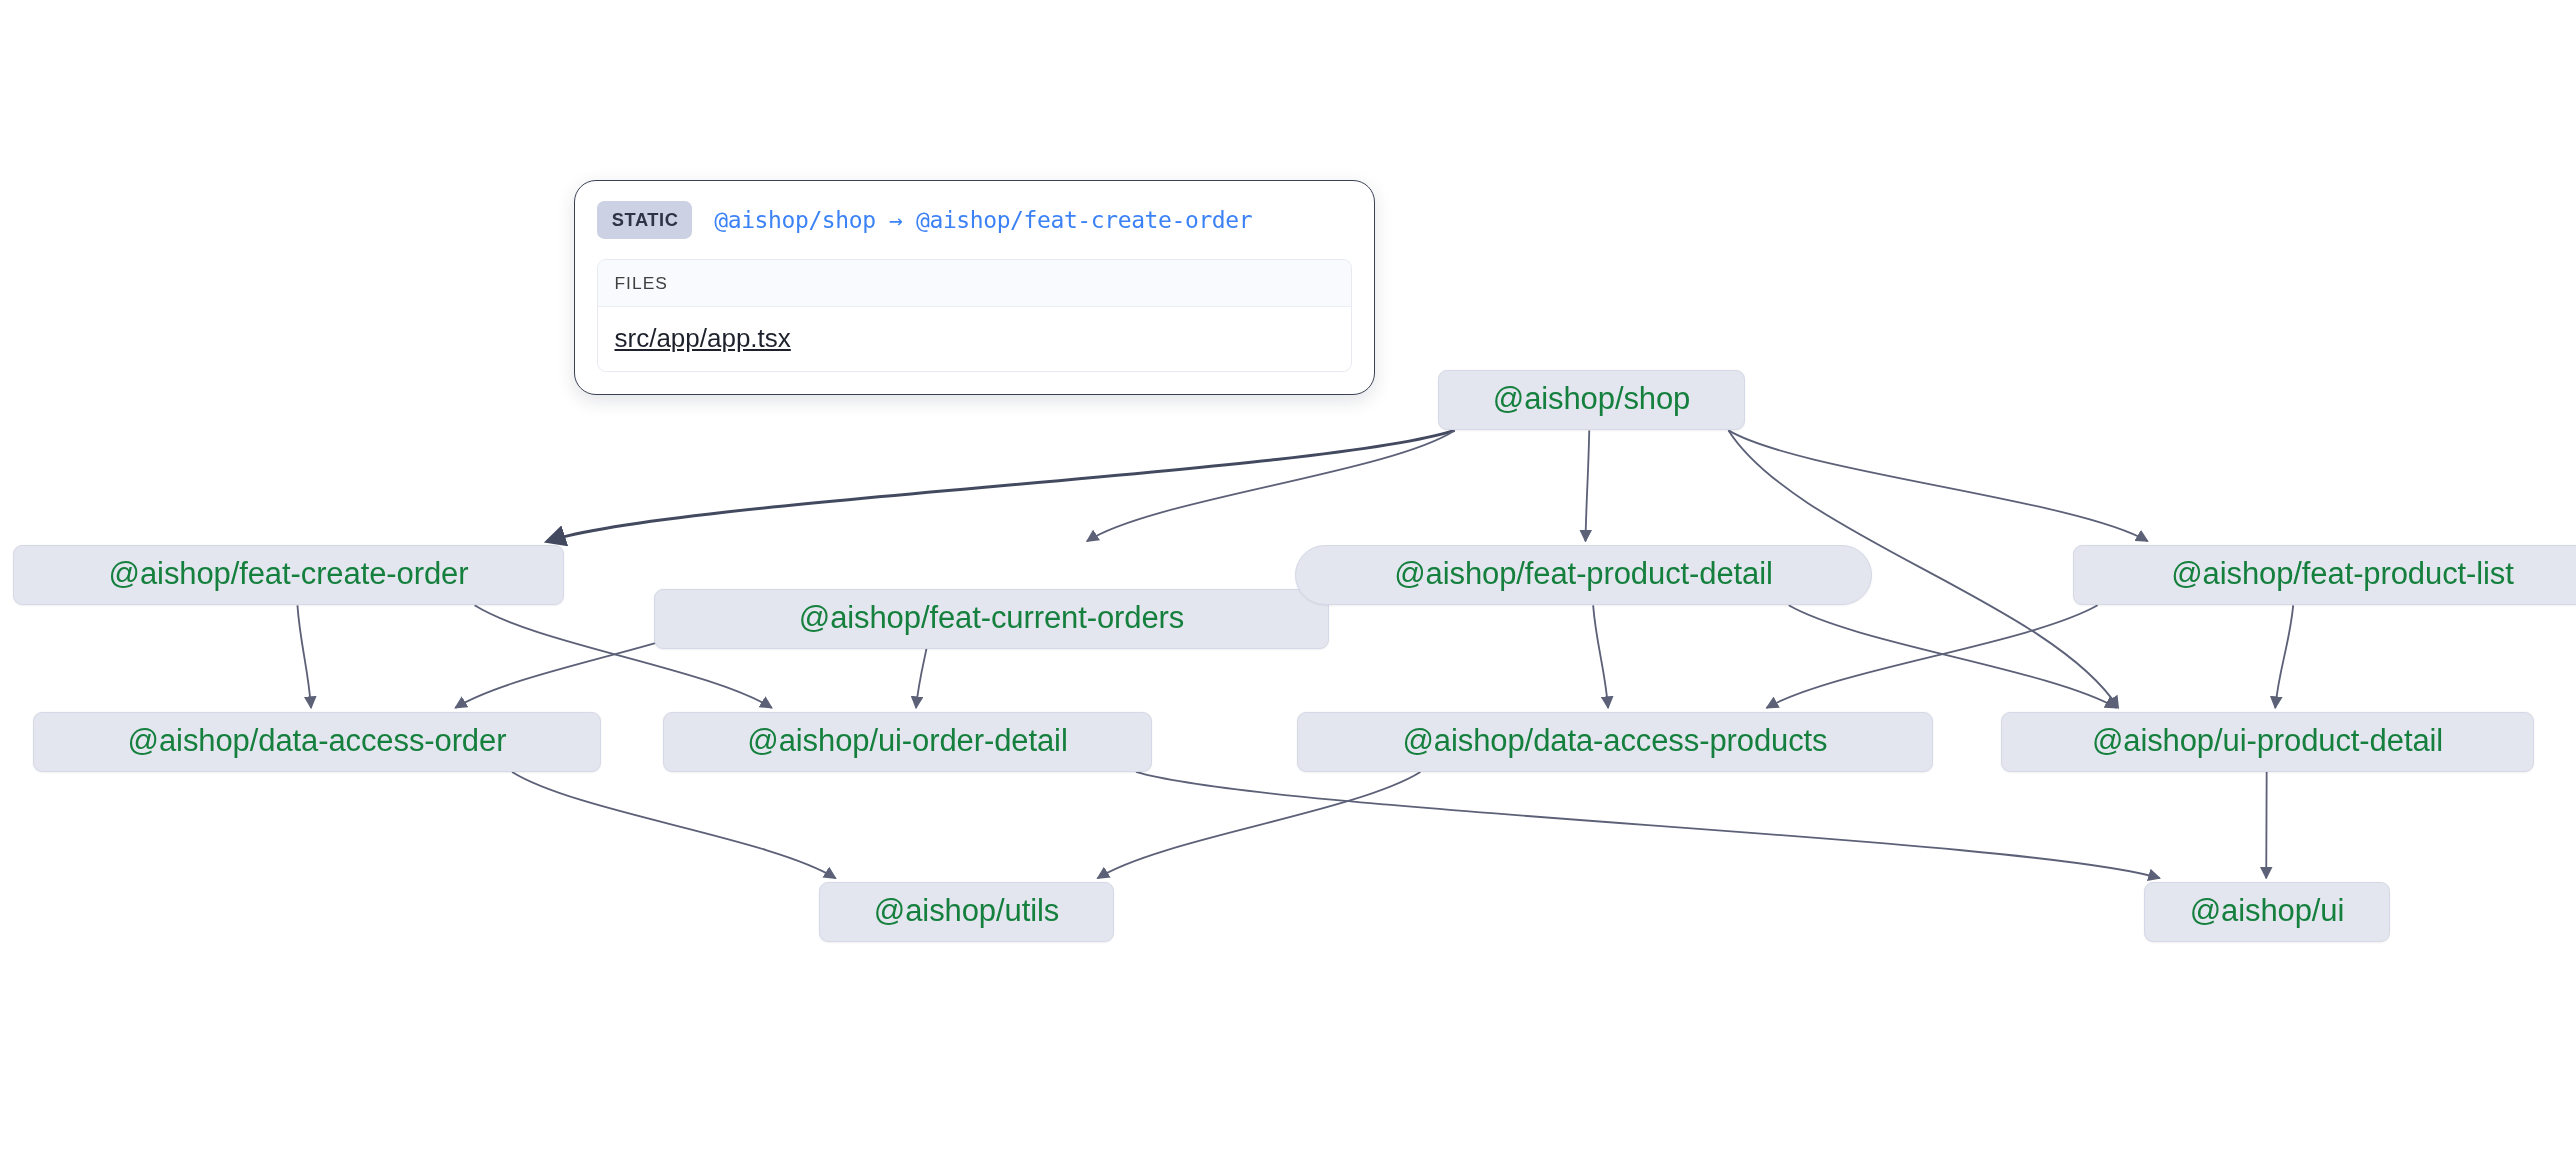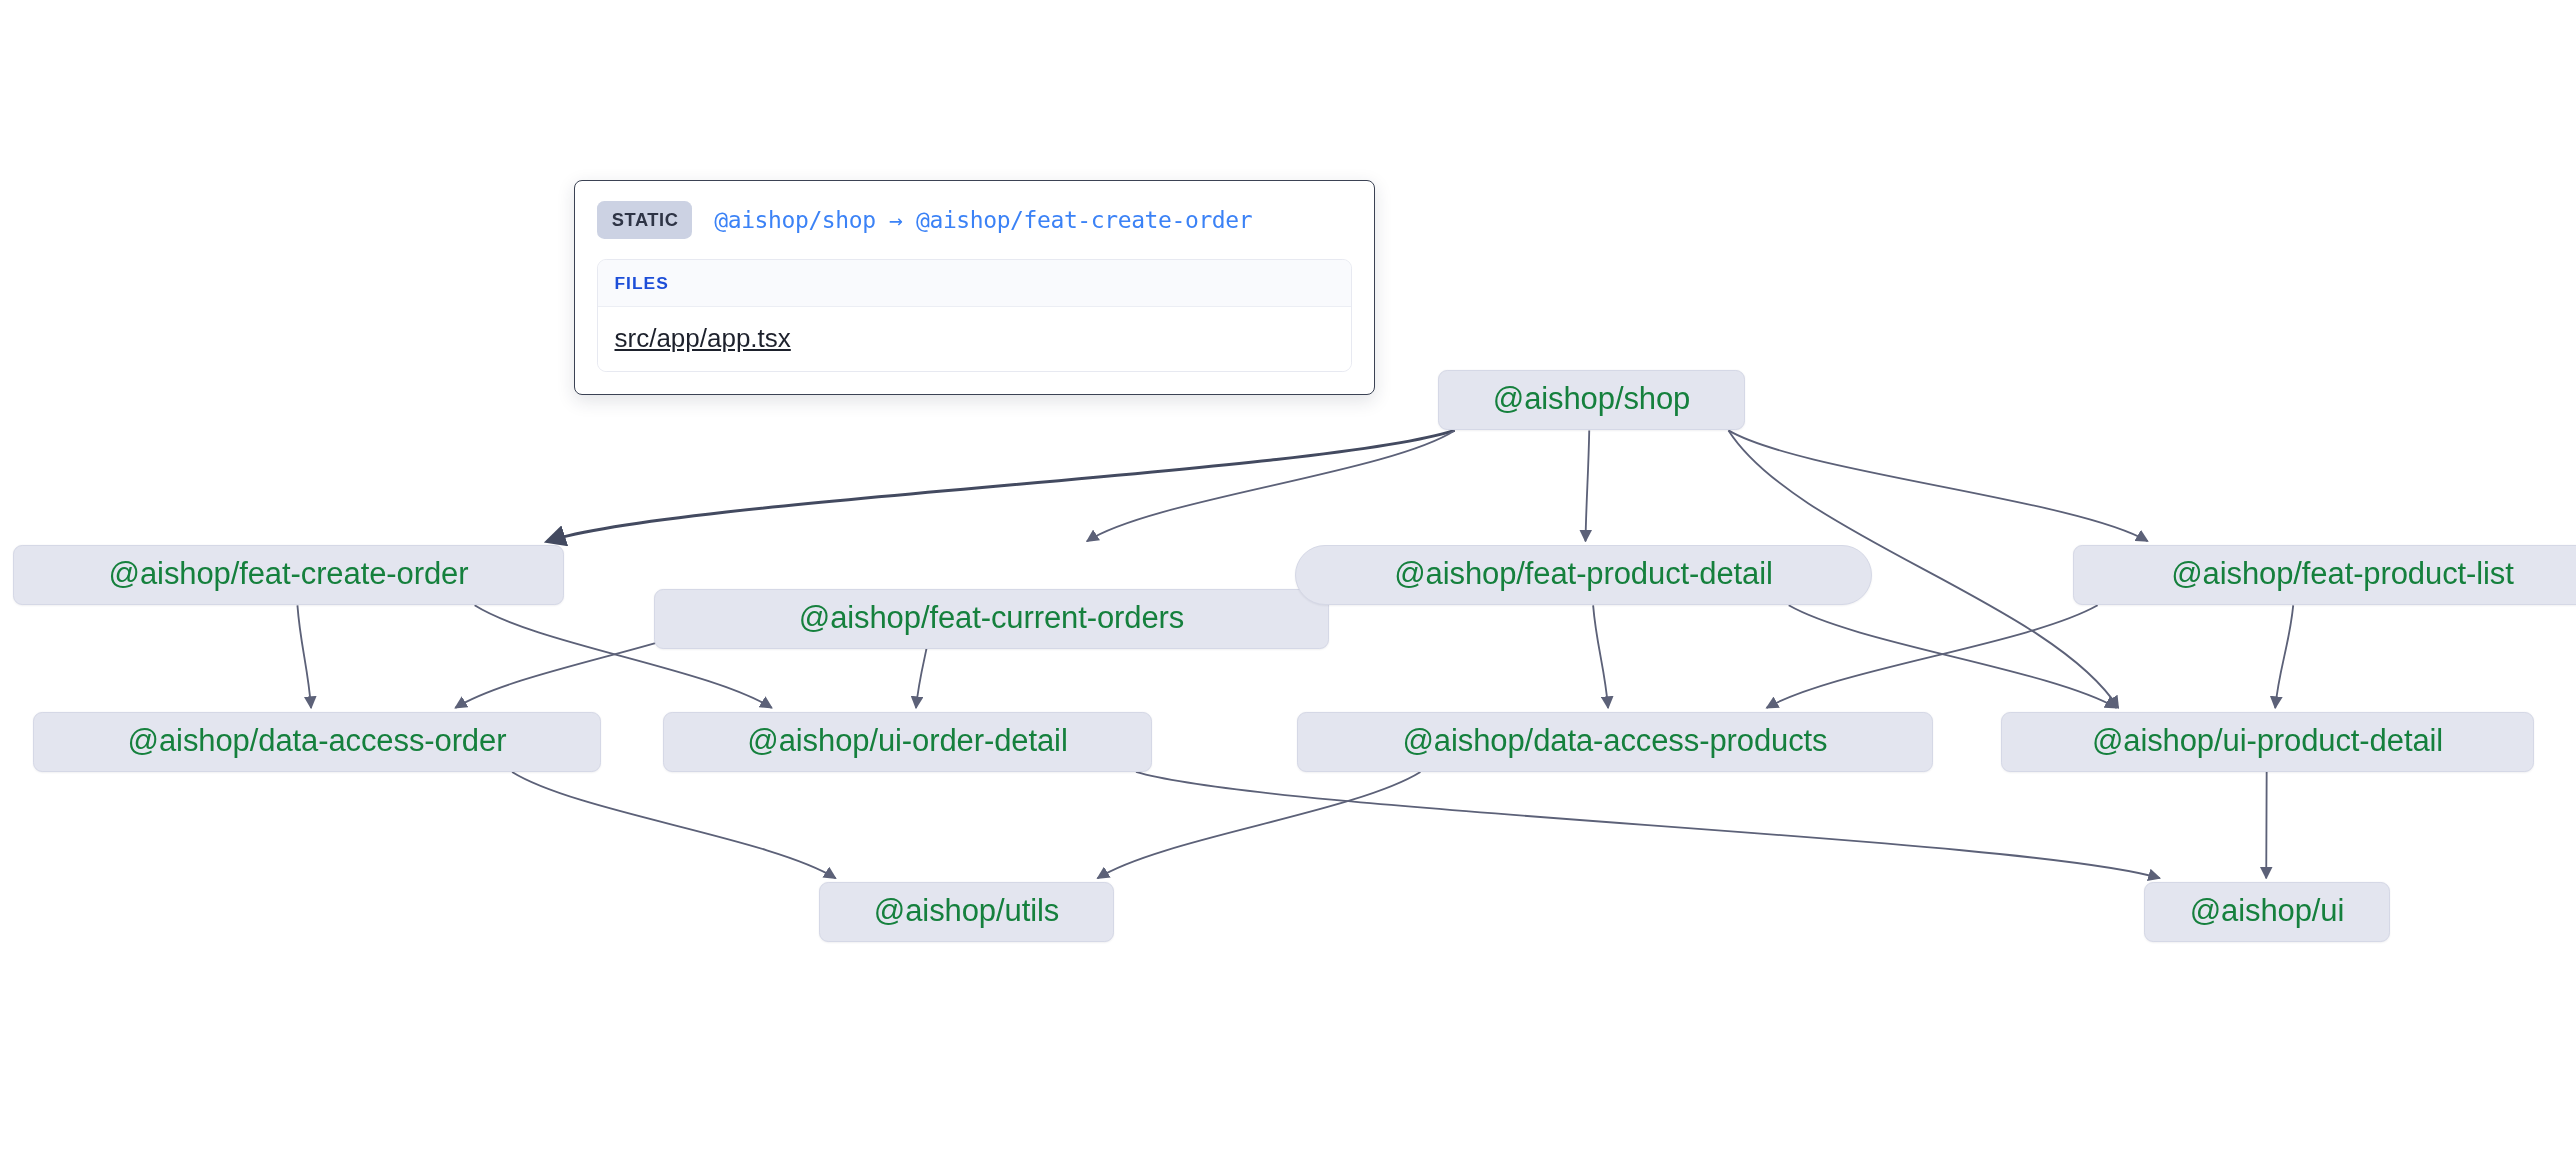--- a/index.html
+++ b/index.html
@@ -48,21 +48,21 @@
     line-height: 1;
     padding-bottom: 2.7px;
   }
 
   
   #dep-tooltip {
     position: absolute;
     box-sizing: border-box;
     background: #ffffff;
     border: 1.8px solid #3b4254;
-    border-radius: 8px;
+    border-radius: 22px;
     box-shadow: 0 5.5px 18.3px rgba(30, 35, 60, 0.13);
     padding: 20px 22px 22px 22px;
     z-index: 40;
   }
   .tooltip-header {
     display: flex;
     align-items: center;
     gap: 22px;
   }
   .static-badge {
@@ -85,25 +85,24 @@
   .files-panel {
     margin-top: 20px;
     border: 0.9px solid #e7e9f1;
     border-radius: 9.2px;
     overflow: hidden;
     background: #ffffff;
   }
   .files-panel-header {
     background: #f9fafd;
     border-bottom: 0.9px solid #eceef4;
-    color: #1d4ed8;
+    color: #404040;
     font-size: 17.4px;
     letter-spacing: 1px;
     padding: 13px 16.5px 12px 16.5px;
-    font-weight: bold;
   }
   .files-row {
     padding: 15.6px 16.5px 17.4px 16.5px;
     font-size: 26px;
     color: #1d212c;
     background: #ffffff;
     text-decoration: underline;
   }
 </style>
 </head>

